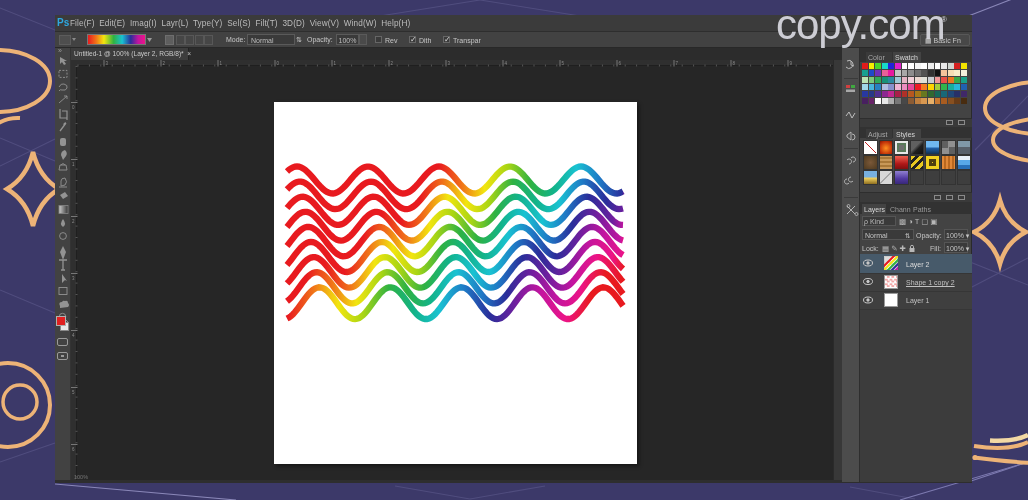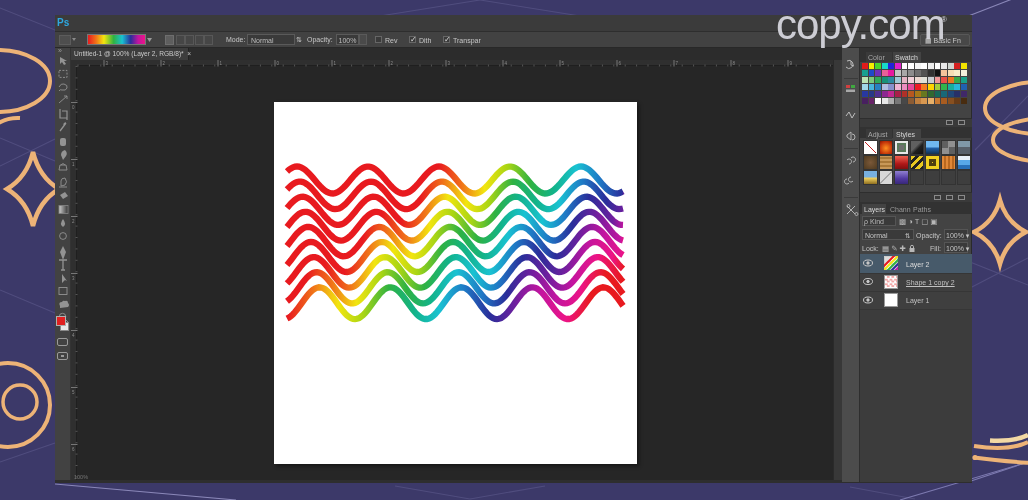--- a/index.html
+++ b/index.html
@@ -40,20 +40,21 @@
   <path d="M974,457.5 C1000,461 1016,462 1030,463"></path>
   <circle cx="975" cy="457.5" r="2.6" fill="#edb377" stroke="none"></circle>
   <path d="M990,440.5 C1008,441.5 1020,439 1028,435" stroke="#f3d9a4" stroke-width="4.5"></path>
  </g>
 </svg>
 
 <div class="abs" style="left:55px;top:15px;width:917px;height:468px;background:#3c3c3c"></div>
 
 <div class="abs" style="left:55px;top:15px;width:917px;height:16.5px;background:#3b3b3b;border-bottom:1px solid #2e2e2e"></div>
 <div class="abs" style="left:57px;top:17px;font-size:10px;font-weight:bold;color:#2ea8e0">Ps</div>
+<div class="abs txt" style="left:70px;top:19px;font-size:8.2px;letter-spacing:.12px;color:#bcbcbc">File(F)&nbsp; Edit(E)&nbsp; Imag(I)&nbsp; Layr(L)&nbsp; Type(Y)&nbsp; Sel(S)&nbsp;&nbsp;Filt(T)&nbsp; 3D(D)&nbsp; View(V)&nbsp; Wind(W)&nbsp; Help(H)</div>
 
 <div class="abs" style="left:55px;top:31.5px;width:917px;height:16px;background:#424242;border-bottom:1px solid #282828"></div>
 <div class="abs" style="left:59px;top:34.5px;width:12px;height:10px;background:#4e4e4e;border:1px solid #5c5c5c"></div>
 <div class="abs" style="left:72px;top:38px;width:4px;height:3px;background:#8a8a8a;clip-path:polygon(0 0,100% 0,50% 100%)"></div>
 <div class="abs" style="left:87px;top:34px;width:59px;height:11px;border:1px solid #777;background:linear-gradient(90deg,#e81a1f,#f07219 14%,#f2e50f 28%,#2fb242 45%,#19c2d2 60%,#2a2e9a 75%,#c215a0 88%,#ec1486)"></div>
 <div class="abs" style="left:147px;top:38px;width:5px;height:4px;background:#9a9a9a;clip-path:polygon(0 0,100% 0,50% 100%)"></div>
 <div class="abs" style="left:165px;top:34.5px;width:9px;height:10px;background:#5e5e5e;border:1px solid #6e6e6e"></div>
 <div class="abs" style="left:175.5px;top:34.5px;width:9px;height:10px;background:#464646;border:1px solid #585858"></div>
 <div class="abs" style="left:185px;top:34.5px;width:9px;height:10px;background:#464646;border:1px solid #585858"></div>
 <div class="abs" style="left:194.5px;top:34.5px;width:9px;height:10px;background:#464646;border:1px solid #585858"></div>

